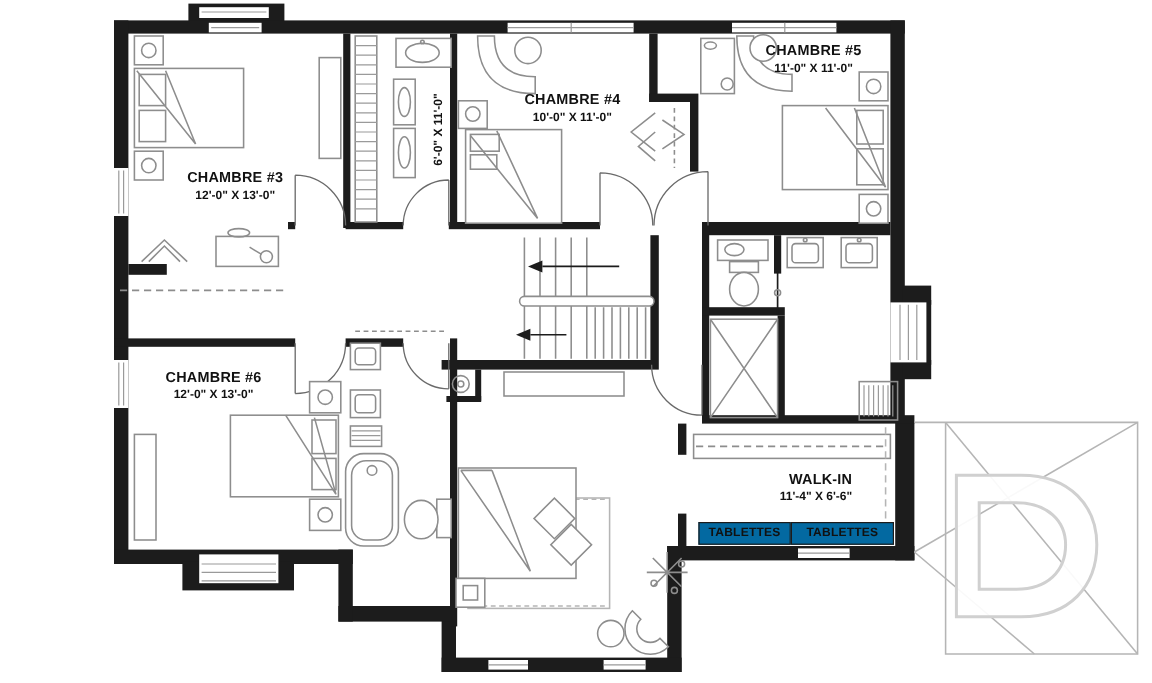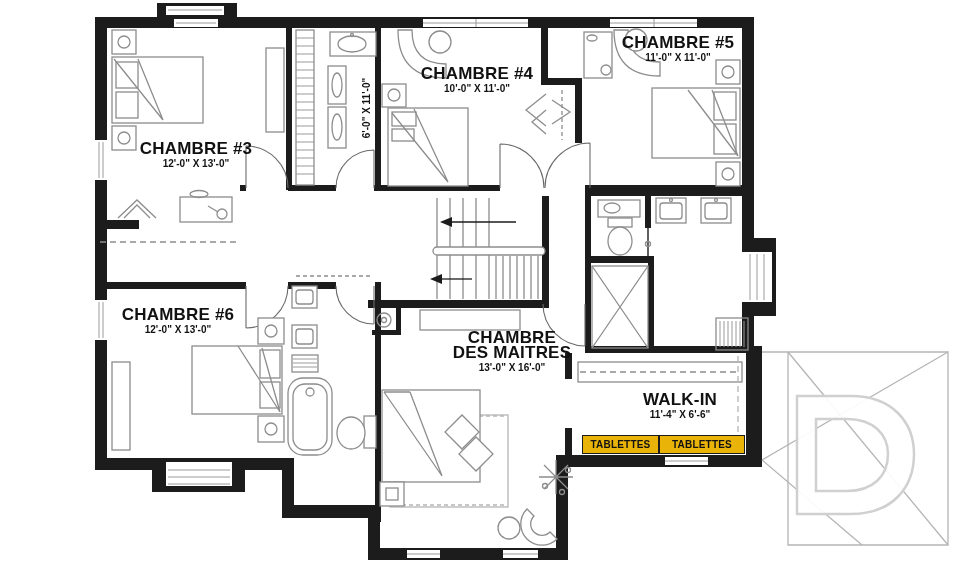--- a/index.html
+++ b/index.html
@@ -12,25 +12,25 @@
   .ff{fill:#ffffff;stroke:var(--furn,#8d8d8d);stroke-width:1.3;}
   .fl{fill:none;stroke:var(--light,#b5b5b5);stroke-width:1.3;}
   .door{fill:none;stroke:#6a6a6a;stroke-width:1.1;}
   .win{fill:#ffffff;}
   .wl{fill:none;stroke:#9a9a9a;stroke-width:1;}
   .dash{stroke-dasharray:6 4;}
   .dash2{stroke-dasharray:4 3;}
   .arrow{fill:#1c1c1c;}
   
   .lbl{position:absolute;transform:translateX(-50%);text-align:center;white-space:nowrap;color:var(--text,#111);}
-  .nm{font-weight:bold;font-size:17px;line-height:15px;letter-spacing:.2px;}
+  .nm{font-weight:bold;font-size:12px;line-height:15px;letter-spacing:.2px;text-align:right;}
   .dm{font-weight:600;font-size:10px;line-height:13px;margin-top:1px;}
   .lbl-v{position:absolute;transform:translate(-50%,-50%) rotate(-90deg);white-space:nowrap;
          font-weight:600;font-size:10px;color:var(--text,#111);}
-  .shelf-box{position:absolute;border:1.4px solid var(--wall,#1c1c1c);background:#eab308;
+  .shelf-box{position:absolute;border:1.4px solid var(--wall,#1c1c1c);background:#0369a1;
              display:flex;align-items:center;justify-content:center;
              font-weight:bold;font-size:10px;letter-spacing:.2px;color:var(--text,#111);}
 </style>
 </head>
 <body>
 
 <div class="canvas">
 <svg width="960" height="569" viewBox="0 0 960 569">
 
   <g>
@@ -273,33 +273,28 @@
 </svg>
 
   <div class="lbl" style="left:196px;top:141px">
     <div class="nm">CHAMBRE #3</div>
     <div class="dm">12'-0" X 13'-0"</div>
   </div>
   <div class="lbl" style="left:178px;top:307px">
     <div class="nm">CHAMBRE #6</div>
     <div class="dm">12'-0" X 13'-0"</div>
   </div>
-  <div class="lbl" style="left:477px;top:66px">
+  <div class="lbl" style="left:477px;top:76px">
     <div class="nm">CHAMBRE #4</div>
     <div class="dm">10'-0" X 11'-0"</div>
   </div>
   <div class="lbl" style="left:678px;top:35px">
     <div class="nm">CHAMBRE #5</div>
     <div class="dm">11'-0" X 11'-0"</div>
   </div>
-  <div class="lbl" style="left:512px;top:330px">
-    <div class="nm">CHAMBRE</div>
-    <div class="nm">DES MAITRES</div>
-    <div class="dm">13'-0" X 16'-0"</div>
-  </div>
   <div class="lbl" style="left:680px;top:392px">
     <div class="nm">WALK-IN</div>
     <div class="dm">11'-4" X 6'-6"</div>
   </div>
   <div class="lbl-v" style="left:366px;top:108px">6'-0" X 11'-0"</div>
 
   <div class="shelf-box" style="left:582px;top:435px;width:75px;height:17px">TABLETTES</div>
   <div class="shelf-box" style="left:659px;top:435px;width:84px;height:17px">TABLETTES</div>
 </div>
 

